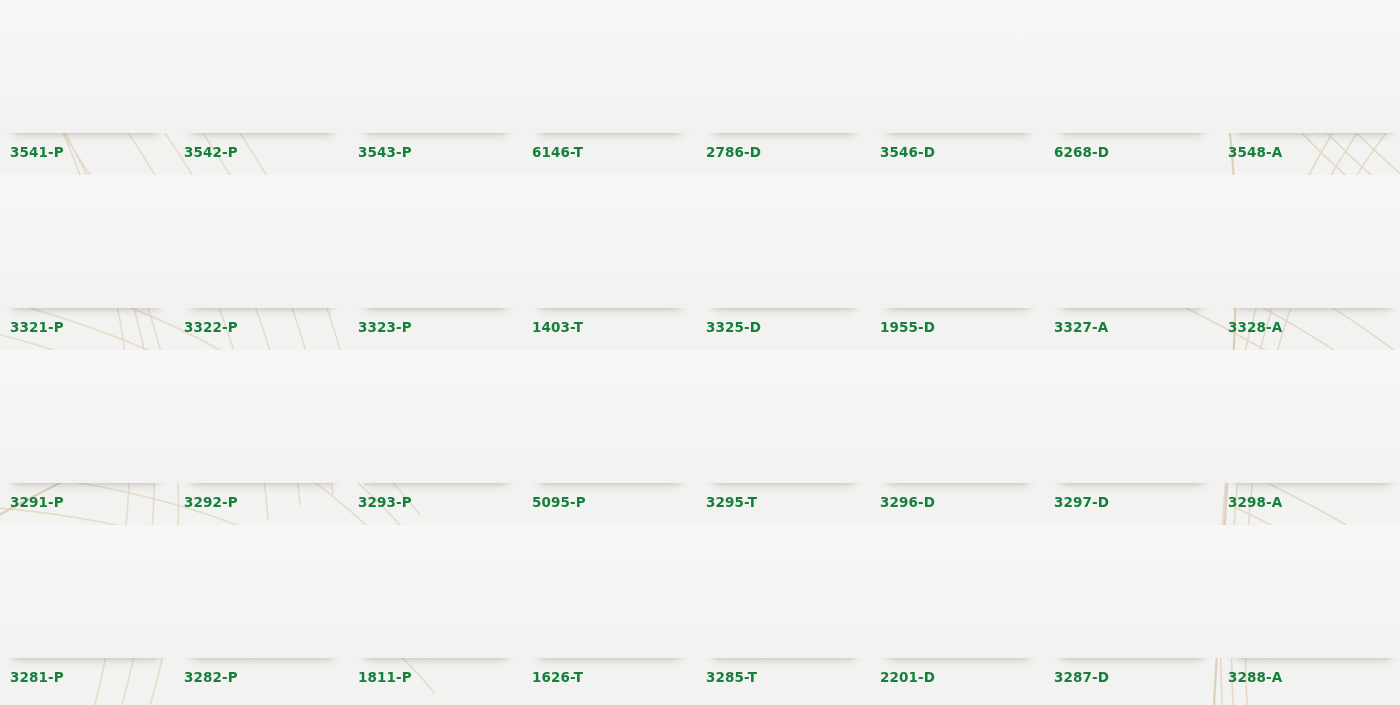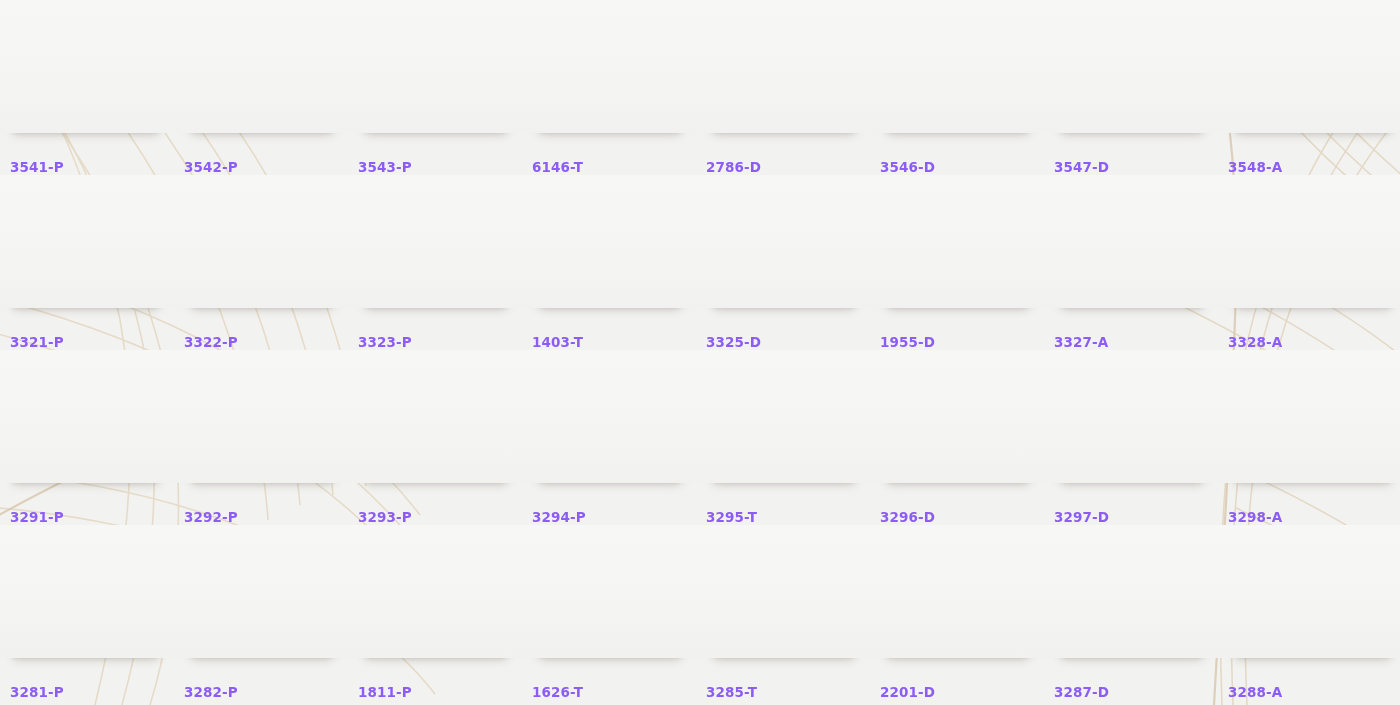--- a/index.html
+++ b/index.html
@@ -44,25 +44,25 @@
   .swatch-chip {
     width: 156px;
     height: 125px;
     border-radius: 4px 14px 14px 14px;
     box-shadow: 0 6px 10px -4px rgba(90,80,70,0.22),
                 0 2px 4px -2px rgba(90,80,70,0.16);
     position: relative;
   }
 
   .swatch-label {
-    margin-top: 26px;
+    margin-top: 11px;
     font-size: 13.5px;
     font-weight: bold;
     letter-spacing: 0.1px;
-    color: #8b5cf6;
+    color: #15803d;
     font-family: "DejaVu Sans", "Liberation Sans", sans-serif;
     white-space: nowrap;
   }
 
   
   .row-band {
     position: absolute;
     left: 0;
     width: 1400px;
     background: linear-gradient(180deg, #f7f7f6 0%, #f4f4f3 70%, #f1f1ef 100%);
@@ -132,21 +132,21 @@
     <div class="swatch-cell" style="left: 706px; top: 8px;">
       <div class="swatch-chip" style="background: rgb(135, 149, 160);"></div>
       <div class="swatch-label">2786-D</div>
     </div>
     <div class="swatch-cell" style="left: 880px; top: 8px;">
       <div class="swatch-chip" style="background: rgb(121, 133, 143);"></div>
       <div class="swatch-label">3546-D</div>
     </div>
     <div class="swatch-cell" style="left: 1054px; top: 8px;">
       <div class="swatch-chip" style="background: rgb(87, 95, 106);"></div>
-      <div class="swatch-label">3547-D</div>
+      <div class="swatch-label">6268-D</div>
     </div>
     <div class="swatch-cell" style="left: 1228px; top: 8px;">
       <div class="swatch-chip" style="background: rgb(54, 53, 52); width: 170px;"></div>
       <div class="swatch-label">3548-A</div>
     </div>
     <div class="swatch-cell" style="left: 10px; top: 183px;">
       <div class="swatch-chip" style="background: rgb(242, 231, 218); border-radius: 2px 14px 14px 2px;"></div>
       <div class="swatch-label">3321-P</div>
     </div>
     <div class="swatch-cell" style="left: 184px; top: 183px;">
@@ -184,21 +184,21 @@
     <div class="swatch-cell" style="left: 184px; top: 358px;">
       <div class="swatch-chip" style="background: rgb(226, 217, 207);"></div>
       <div class="swatch-label">3292-P</div>
     </div>
     <div class="swatch-cell" style="left: 358px; top: 358px;">
       <div class="swatch-chip" style="background: rgb(215, 202, 187);"></div>
       <div class="swatch-label">3293-P</div>
     </div>
     <div class="swatch-cell" style="left: 532px; top: 358px;">
       <div class="swatch-chip" style="background: rgb(201, 187, 171);"></div>
-      <div class="swatch-label">3294-P</div>
+      <div class="swatch-label">5095-P</div>
     </div>
     <div class="swatch-cell" style="left: 706px; top: 358px;">
       <div class="swatch-chip" style="background: rgb(178, 162, 145);"></div>
       <div class="swatch-label">3295-T</div>
     </div>
     <div class="swatch-cell" style="left: 880px; top: 358px;">
       <div class="swatch-chip" style="background: rgb(142, 123, 106);"></div>
       <div class="swatch-label">3296-D</div>
     </div>
     <div class="swatch-cell" style="left: 1054px; top: 358px;">

